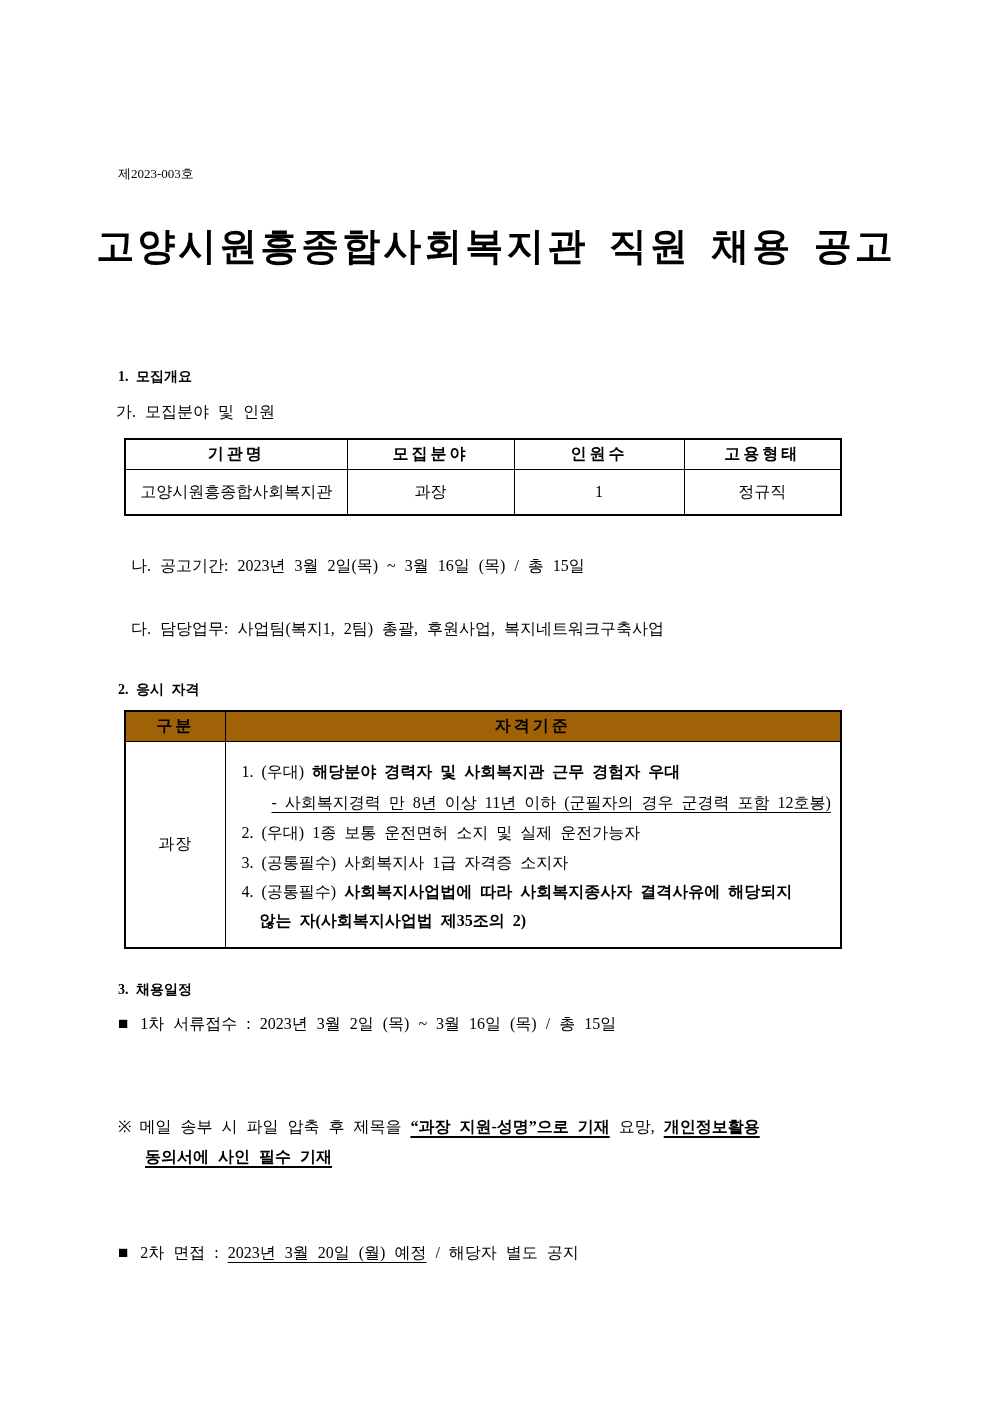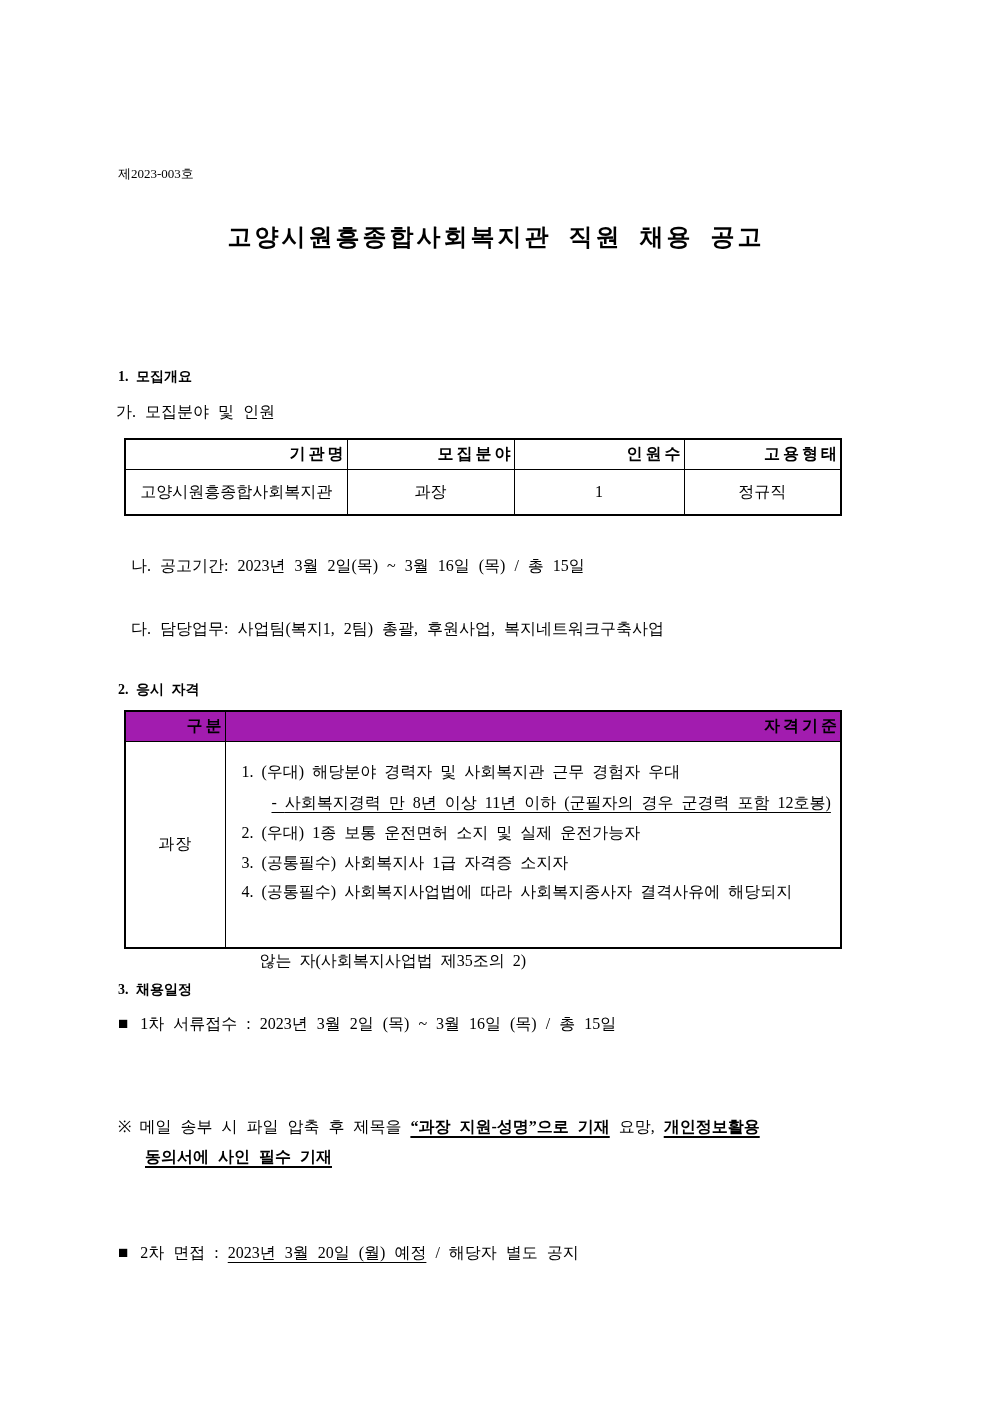--- a/index.html
+++ b/index.html
@@ -12,52 +12,52 @@
     font-family: "Liberation Serif", "DejaVu Serif", serif;
     overflow: hidden;
   }
   .abs { position: absolute; white-space: nowrap; }
   .t15 { font-size: 13px; }
   .t16 { font-size: 16px; word-spacing: 5px; }
   .t17b { font-size: 14px; font-weight: bold; word-spacing: 4px; }
   .doc-title {
     left: 0; top: 221px; width: 992px;
     text-align: center;
-    font-size: 24px; font-weight: bold;
+    font-size: 38px; font-weight: bold;
     letter-spacing: 3px; word-spacing: 8px;
   }
   table.tbl {
     position: absolute;
     border-collapse: collapse;
     table-layout: fixed;
   }
   table.tbl th, table.tbl td {
     border: 1px solid #000;
     font-size: 16px;
     padding: 0;
   }
   table.tbl { border: 2px solid #000; }
   table.tbl th {
     font-weight: bold;
-    text-align: right;
+    text-align: center;
     letter-spacing: 3px;
   }
   .tbl1 th { height: 29px; }
   .tbl1 td { height: 44px; text-align: center; }
-  .tbl2 th { height: 29px; background: #a21caf; }
+  .tbl2 th { height: 29px; background: #a16207; }
   .tbl2 td.label-cell { text-align: center; vertical-align: middle; letter-spacing: 1px; }
   .tbl2 td.quals-cell { position: relative; height: 205px; vertical-align: top; }
   .qline {
     position: absolute;
     left: 16px;
     white-space: nowrap;
     font-size: 16px;
     word-spacing: 4px;
   }
-  .b { font-weight: normal; margin-top: 40px; }
+  .b { font-weight: bold; }
   .u { text-decoration: underline; text-underline-offset: 4px; text-decoration-thickness: 1px; }
   .bu { font-weight: bold; text-decoration: underline; text-underline-offset: 4px; text-decoration-thickness: 1.5px; }
   .bullet { display: inline-block; margin-right: 12px; font-size: 17px; }
   .notemark { display: inline-block; margin-right: 8px; font-size: 16px; }
 </style>
 </head>
 <body>
 
 <div class="page">
 

